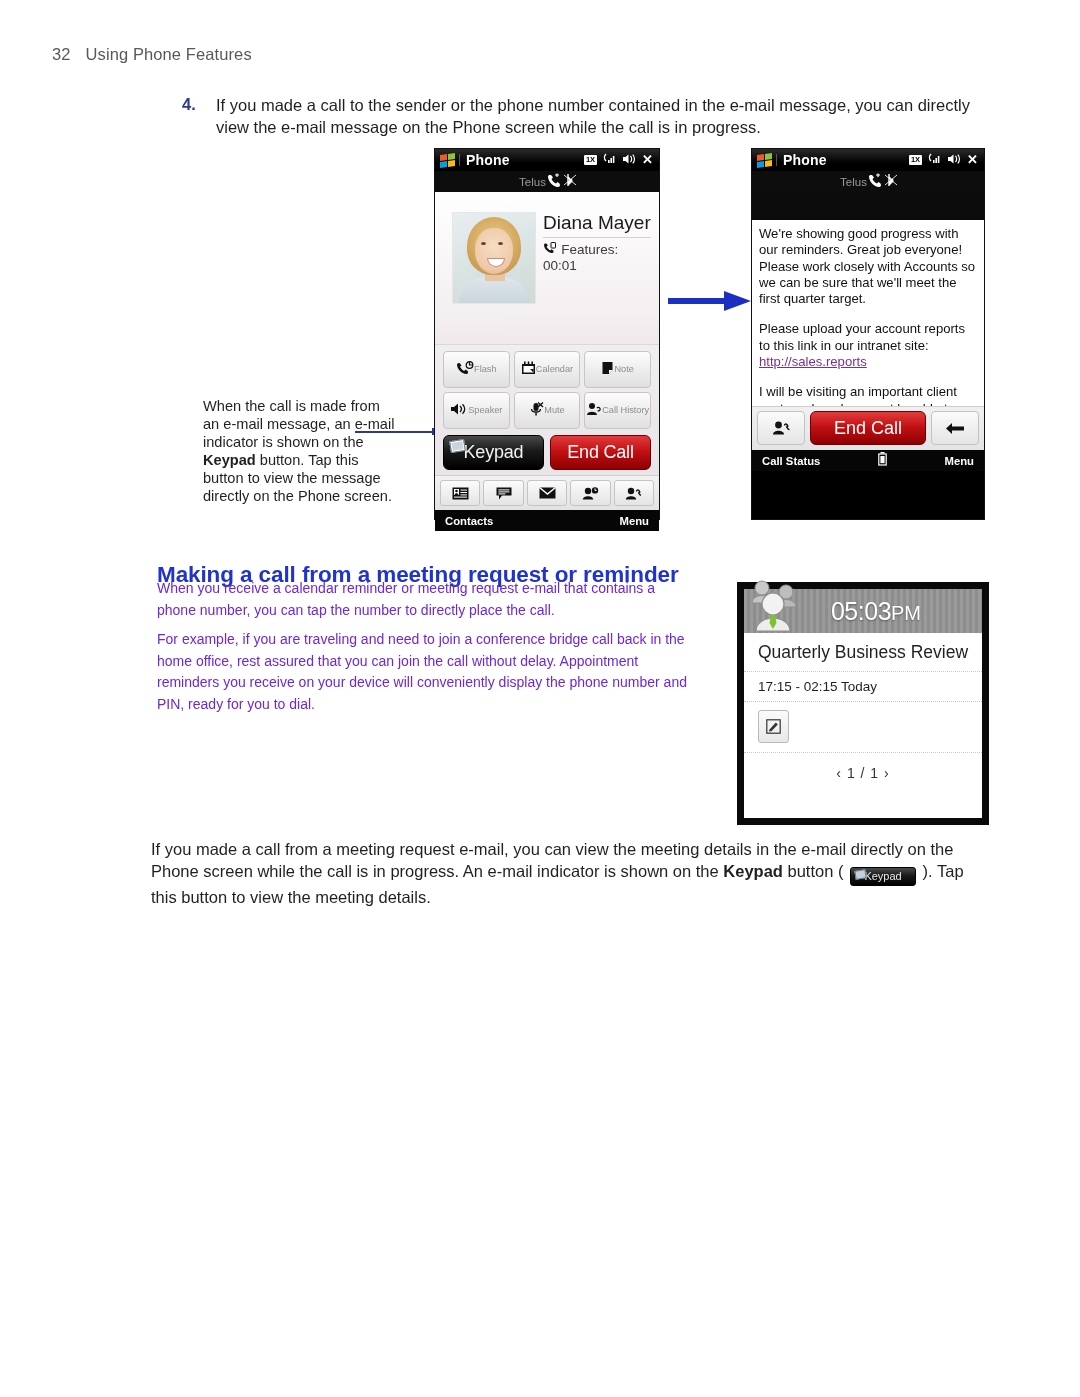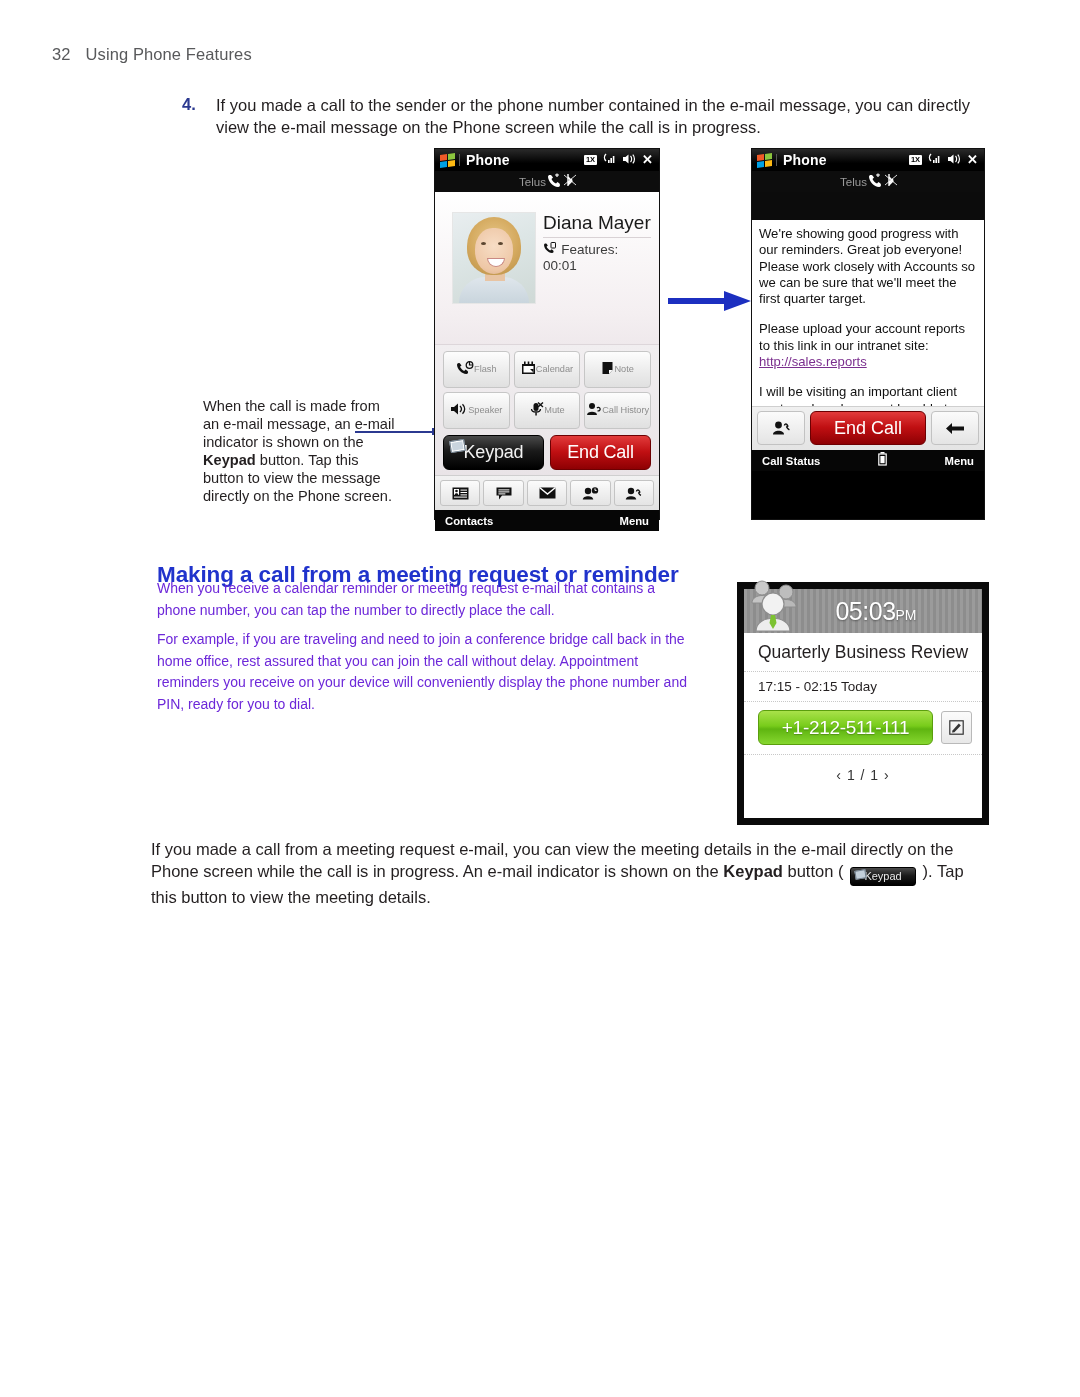--- a/index.html
+++ b/index.html
@@ -422,21 +422,21 @@
     align-items: center;
     justify-content: center;
   }
   .rm-time {
     color: #fff;
     font-size: 25px;
     letter-spacing: -0.5px;
     text-shadow: 0 1px 2px rgba(0,0,0,.4);
     padding-left: 26px;
   }
-  .rm-time .ampm { font-size: 14px; letter-spacing: 0; }
+  .rm-time .ampm { font-size: 20px; letter-spacing: 0; }
   .rm-people {
     position: absolute;
     left: -2px;
     top: -10px;
     width: 72px;
     height: 58px;
   }
   .rm-title {
     font-size: 17.5px;
     color: #231f20;
@@ -858,21 +858,20 @@
           <path d="M14 52 C14 35 48 35 48 52 Z" fill="#ededed" stroke="#8e8e8e" stroke-width="1.2"></path>
           <path d="M29 36 L33 36 L34.5 44 L31 50 L27.5 44 Z" fill="#7cc231"></path>
         </svg>
       </span>
     </div>
 
     <div class="rm-title">Quarterly Business Review</div>
     <div class="rm-when">17:15 - 02:15 Today</div>
 
     <div class="rm-numrow">
-      <div class="rm-number">+1-212-511-111</div>
       <div class="rm-editbtn">
         <svg width="15" height="15" viewBox="0 0 15 15">
             <rect x="0.8" y="0.8" width="13.4" height="13.4" fill="none" stroke="#333" stroke-width="1.2"></rect>
             <path d="M3.5 10.5 L9.8 3.6 L11.8 5.4 L5.4 12.2 L3 12.6 Z" fill="#333"></path>
           </svg>
       </div>
     </div>
 
     <div class="rm-pager">
       <span>‹</span>

